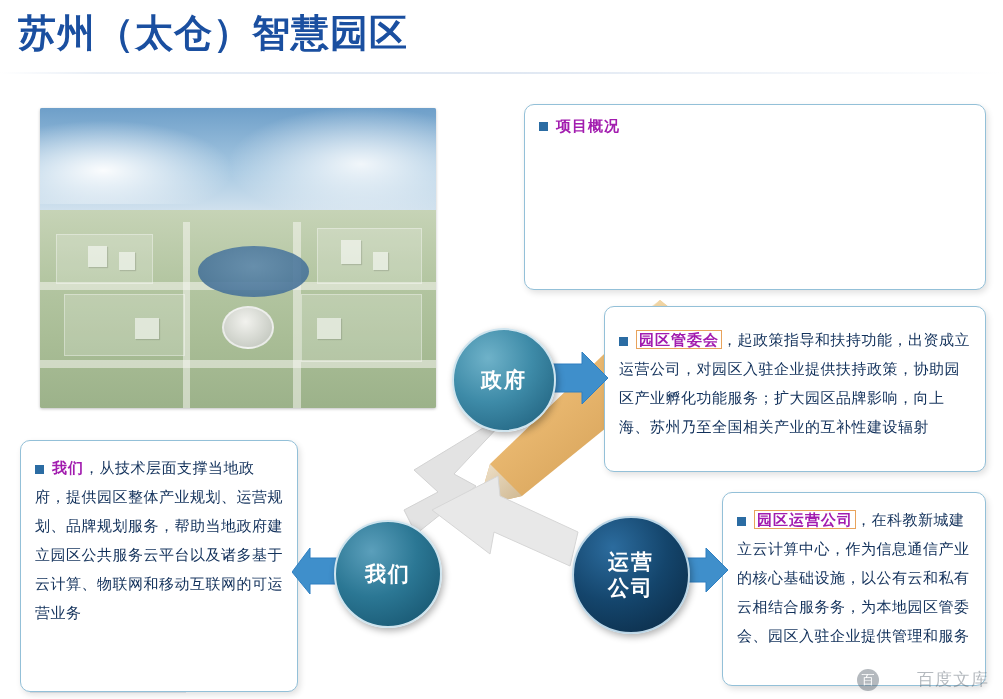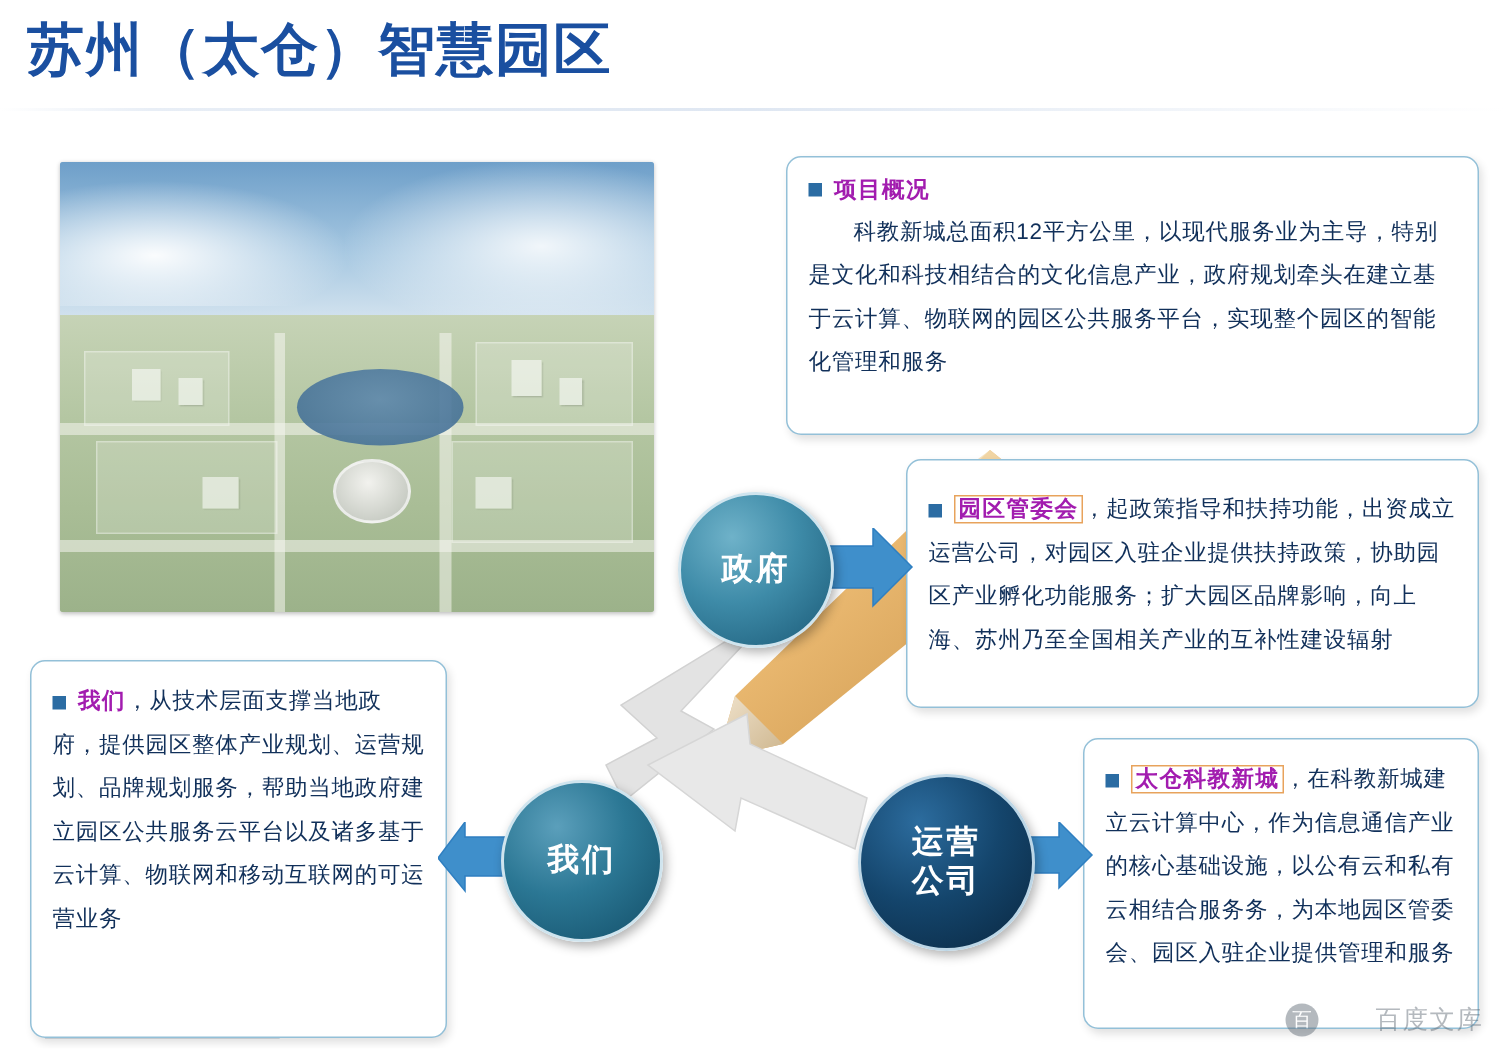--- a/index.html
+++ b/index.html
@@ -287,38 +287,37 @@
   <div class="block" style="left:84%; top:48%; width:4%; height:6%;"></div>
   <div class="block" style="left:24%; top:70%; width:6%; height:7%;"></div>
   <div class="block" style="left:70%; top:70%; width:6%; height:7%;"></div>
 </div>
 
 <div class="callout" id="callout-overview">
   <div class="heading">
     <span class="bullet-sq"></span>
     <span class="heading-text">项目概况</span>
   </div>
-  <div class="body-text indent">科教新城总面积12平方公里，以现代服务业为主导，特别是文化和科技相结合的文化信息产业，政府规划牵头在建立基于云计算、物联网的园区公共服务平台，实现整个园区的智能化管理和服务</div>
 </div>
 
 <div class="callout inline-head" id="callout-committee">
   <div class="body-text">
     <span class="bullet-sq"></span><span class="heading-text boxed">园区管委会</span><span>，起政策指导和扶持功能，出资成立运营公司，对园区入驻企业提供扶持政策，协助园区产业孵化功能服务；扩大园区品牌影响，向上海、苏州乃至全国相关产业的互补性建设辐射</span>
   </div>
 </div>
 
 <div class="callout inline-head" id="callout-us">
   <div class="body-text">
     <span class="bullet-sq"></span><span class="heading-text">我们</span><span>，从技术层面支撑当地政府，提供园区整体产业规划、运营规划、品牌规划服务，帮助当地政府建立园区公共服务云平台以及诸多基于云计算、物联网和移动互联网的可运营业务</span>
   </div>
 </div>
 
 <div class="callout inline-head" id="callout-operator">
   <div class="body-text">
-    <span class="bullet-sq"></span><span class="heading-text boxed">太仓科教新城</span><span>，在科教新城建立云计算中心，作为信息通信产业的核心基础设施，以公有云和私有云相结合服务务，为本地园区管委会、园区入驻企业提供管理和服务</span>
+    <span class="bullet-sq"></span><span class="heading-text boxed">园区运营公司</span><span>，在科教新城建立云计算中心，作为信息通信产业的核心基础设施，以公有云和私有云相结合服务务，为本地园区管委会、园区入驻企业提供管理和服务</span>
   </div>
 </div>
 
 <svg class="arrow-blue" style="left:548px; top:352px; width:62px; height:56px;" viewBox="0 0 62 56">
   <polygon points="0,12 34,12 34,0 60,26 34,52 34,40 0,40" fill="#3f8fcb" stroke="#2f7fc1" stroke-width="1"></polygon>
 </svg>
 <svg class="arrow-blue" style="left:292px; top:548px; width:48px; height:48px;" viewBox="0 0 48 48">
   <polygon points="48,10 18,10 18,0 0,24 18,46 18,36 48,36" fill="#3f8fcb" stroke="#2f7fc1" stroke-width="1"></polygon>
 </svg>
 <svg class="arrow-blue" style="left:684px; top:548px; width:46px; height:46px;" viewBox="0 0 46 46">

